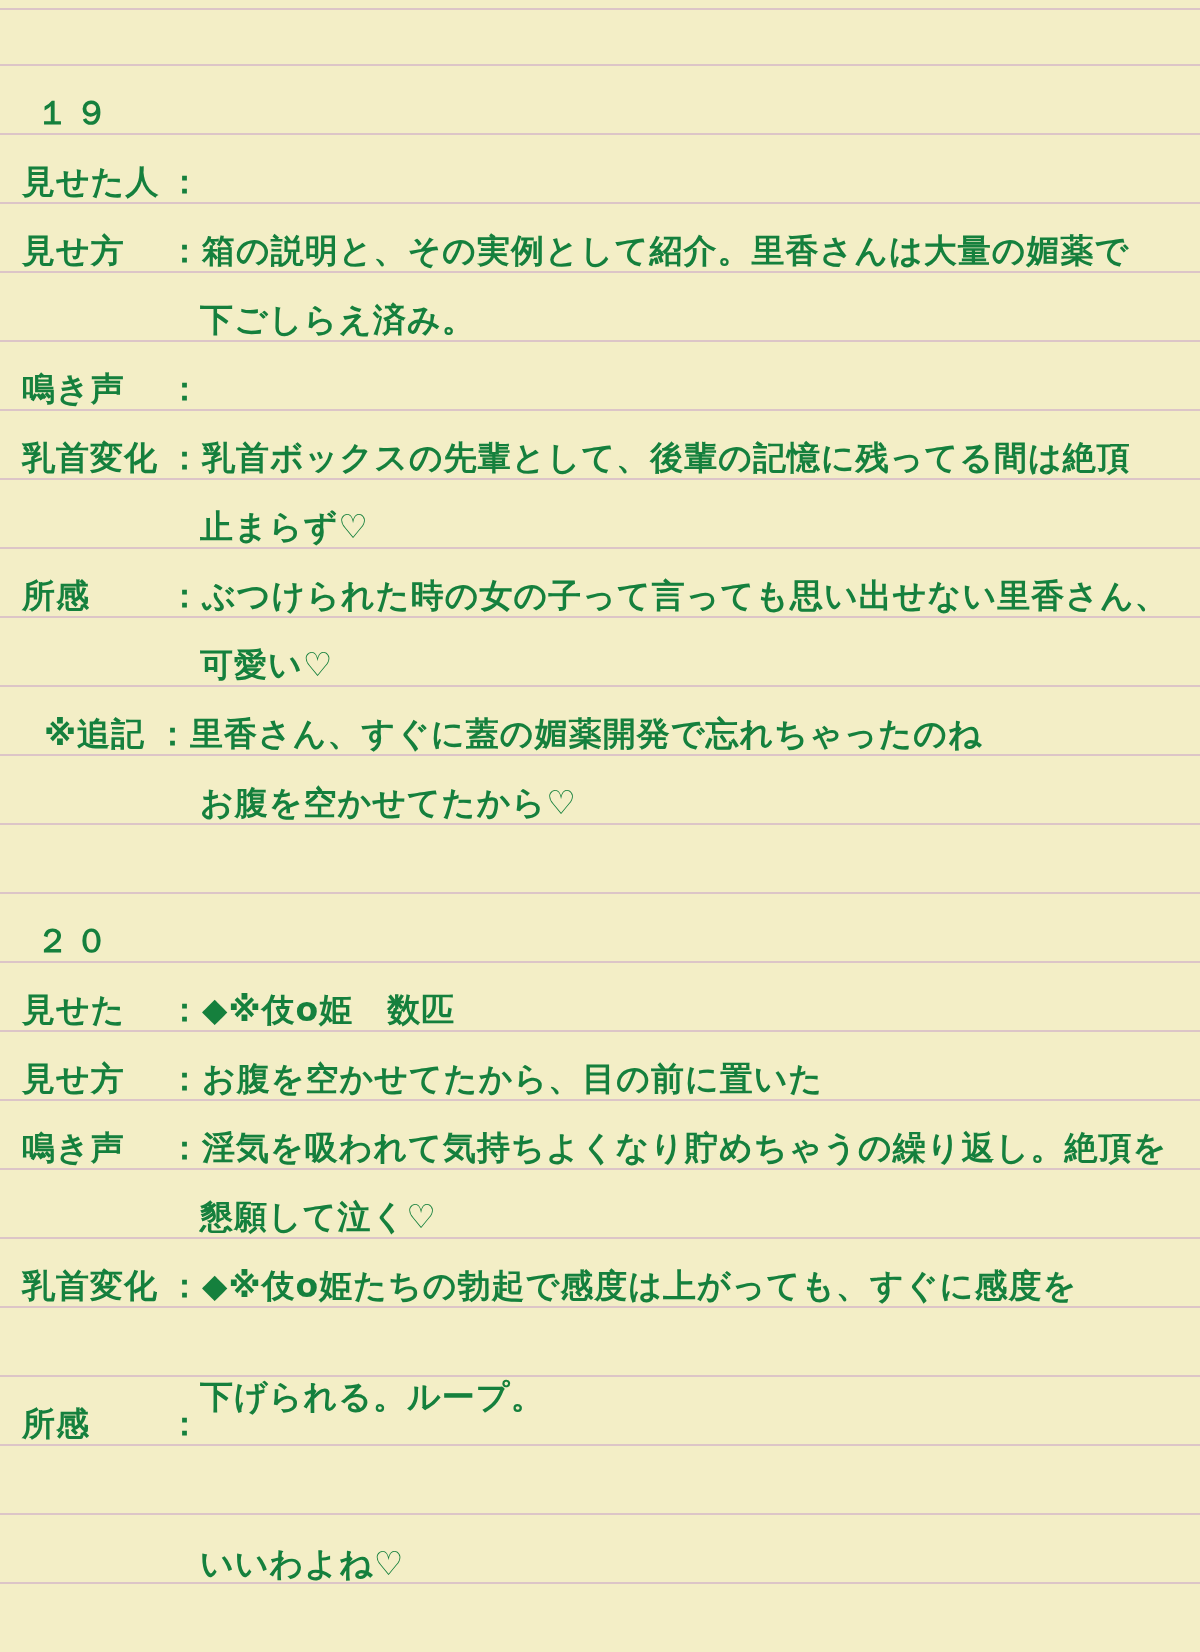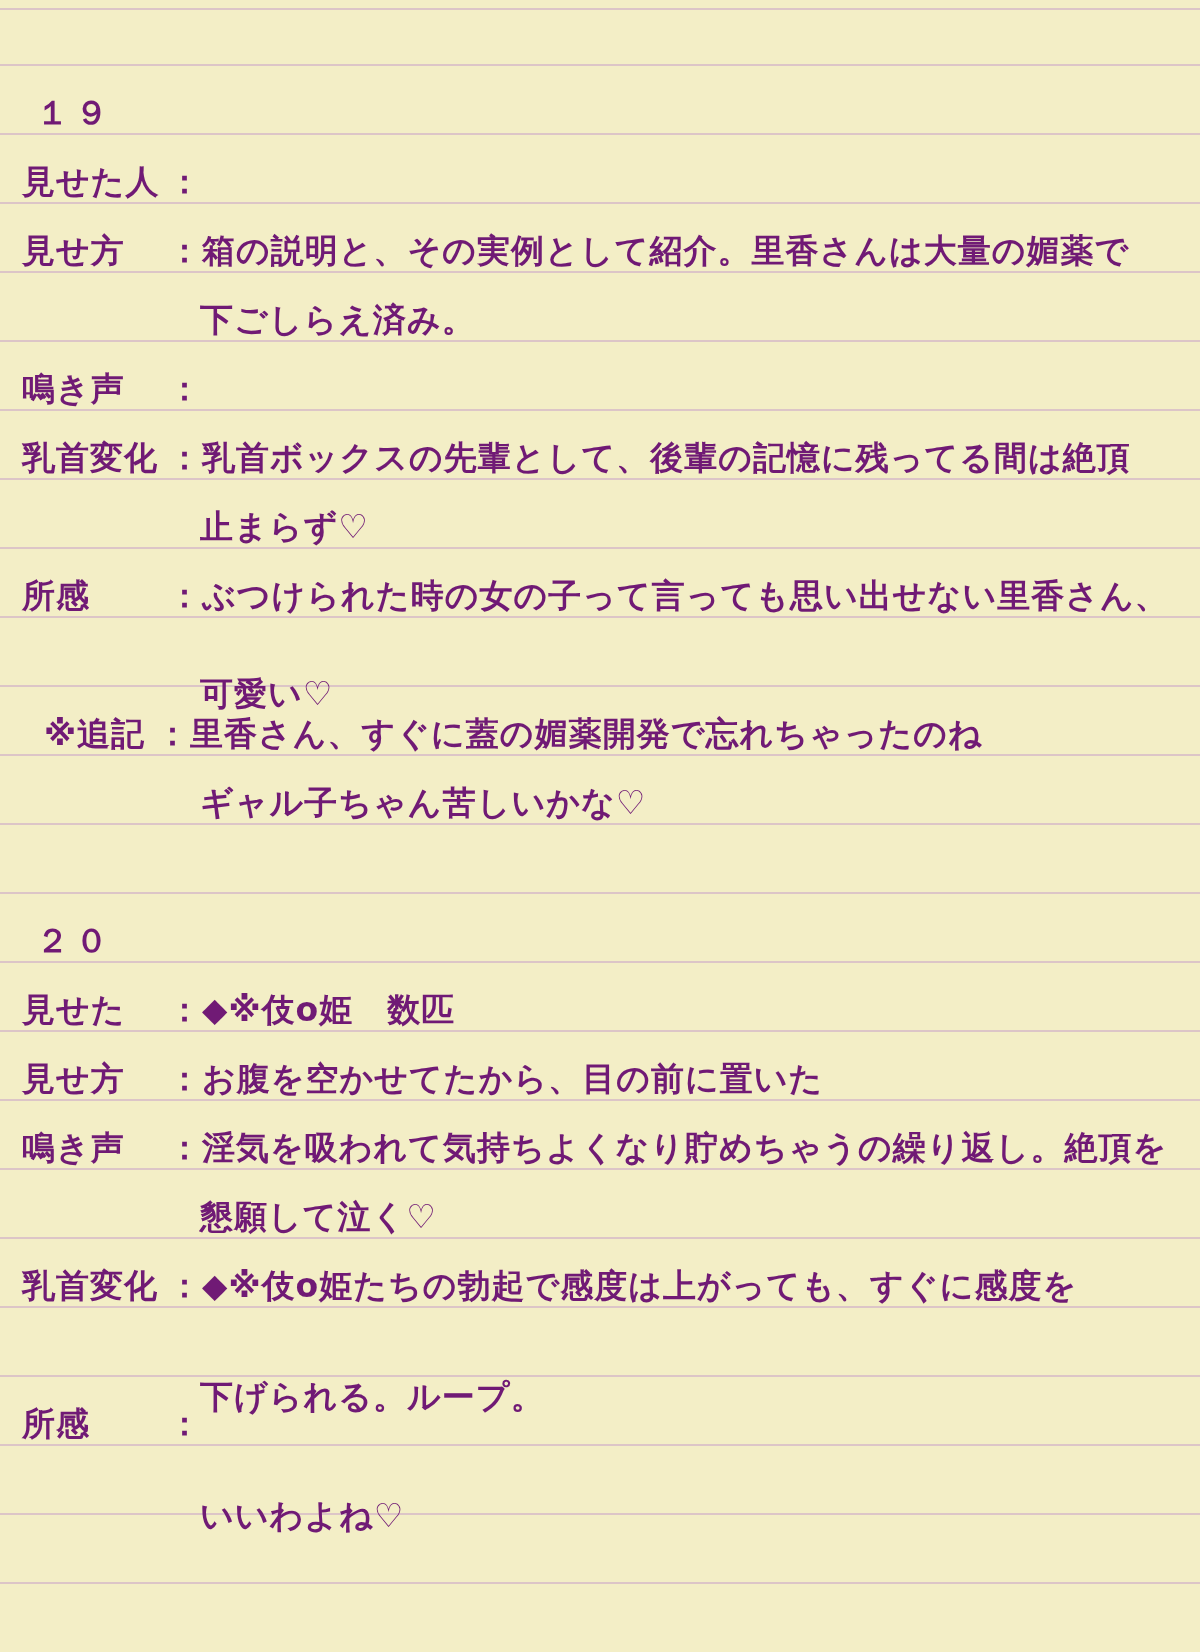--- a/index.html
+++ b/index.html
@@ -35,21 +35,21 @@
     background: #dcc5c7;
   }
   .row {
     position: absolute;
     left: 0;
     width: 100%;
     height: 46px;
     display: flex;
     align-items: flex-end;
     white-space: pre;
-    color: #701a75;
+    color: #15803d;
     font-size: 33px;
     font-weight: 700;
     letter-spacing: 1px;
     line-height: 1.1;
   }
   .row .lbl {
     display: inline-block;
     width: 146px;
     margin-left: 22px;
     flex: none;
@@ -111,31 +111,31 @@
 </div>
 <div class="row cont" style="top:499px">
   <span class="txt">止まらず♡</span>
 </div>
 
 <div class="row" style="top:568px">
   <span class="lbl">所感</span>
   <span class="sep">：</span>
   <span class="txt">ぶつけられた時の女の子って言っても思い出せない里香さん、</span>
 </div>
-<div class="row cont" style="top:666px">
+<div class="row cont" style="top:637px">
   <span class="txt">可愛い♡</span>
 </div>
 
 <div class="row note" style="top:706px">
   <span class="lbl">※追記</span>
   <span class="sep">：</span>
   <span class="txt">里香さん、すぐに蓋の媚薬開発で忘れちゃったのね</span>
 </div>
 <div class="row cont" style="top:775px">
-  <span class="txt">ギャル子ちゃん苦しいかな♡</span>
+  <span class="txt">お腹を空かせてたから♡</span>
 </div>
 
 <div class="row secnum" style="top:913px">
   <span class="num">２０</span>
 </div>
 
 <div class="row" style="top:982px">
   <span class="lbl">見せた</span>
   <span class="sep">：</span>
   <span class="txt">◆※伎o姫　数匹</span>
@@ -162,15 +162,15 @@
   <span class="txt">◆※伎o姫たちの勃起で感度は上がっても、すぐに感度を</span>
 </div>
 <div class="row cont" style="top:1369px">
   <span class="txt">下げられる。ループ。</span>
 </div>
 
 <div class="row" style="top:1396px">
   <span class="lbl">所感</span>
   <span class="sep">：</span>
 </div>
-<div class="row cont" style="top:1488px">
+<div class="row cont" style="top:1536px">
   <span class="txt">いいわよね♡</span>
 </div>
 
 </body></html>

